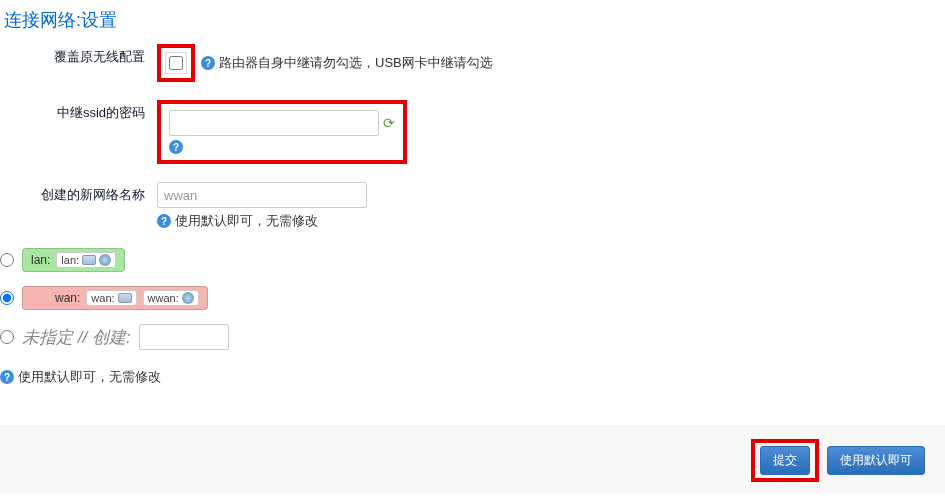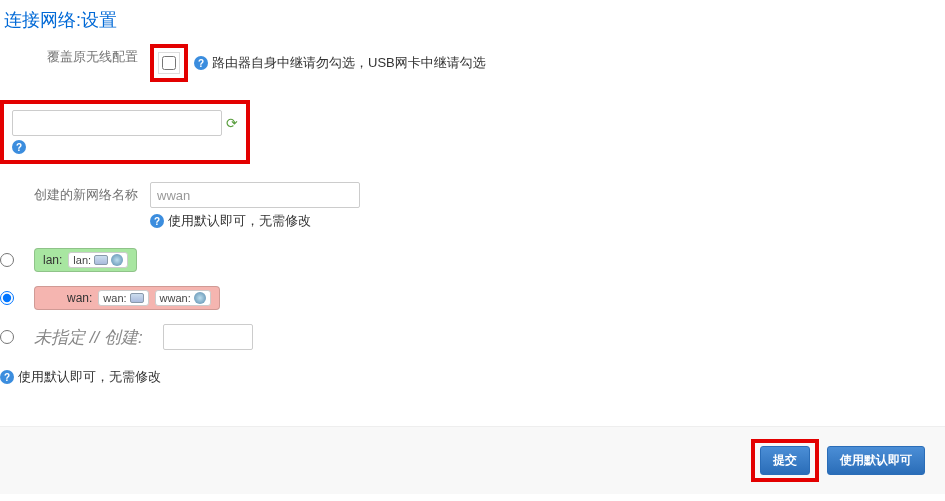--- a/index.html
+++ b/index.html
@@ -1,45 +1,45 @@
 <!DOCTYPE html>
 <html><head>
   <meta charset="utf-8">
   <style>
     * { box-sizing: border-box; margin: 0; padding: 0; }
     body { font-family: Arial, "Microsoft YaHei", sans-serif; font-size: 13px; color: #333; background: #fff; width: 945px; }
     .page-title { color: #0069d6; font-size: 18px; font-weight: normal; padding: 8px 0 12px 4px; }
     .form-row { display: flex; align-items: flex-start; margin-bottom: 18px; }
-    .form-label { width: 150px; text-align: right; padding-right: 12px; padding-top: 4px; color: #737373; font-size: 13px; }
+    .form-label { width: 150px; text-align: right; padding-right: 12px; padding-top: 4px; color: #0f172a; font-size: 13px; margin-left: 7px; }
     .form-content { flex: 1; }
     .hint-line { display: flex; align-items: center; gap: 4px; margin-top: 4px; color: #333; }
     .help-icon { display: inline-flex; width: 14px; height: 14px; border-radius: 50%; background: #3b8dde; color: #fff; font-size: 10px; align-items: center; justify-content: center; font-weight: bold; }
     .refresh-icon { color: #5a9e3f; font-size: 14px; margin-left: 4px; cursor: pointer; }
     .checkbox-wrap { display: inline-flex; align-items: center; justify-content: center; width: 22px; height: 22px; background: #fff; border: 1px solid #ddd; }
     .checkbox-wrap input { width: 14px; height: 14px; }
     .text-input { height: 26px; padding: 2px 6px; border: 1px solid #ccc; border-radius: 2px; font-size: 13px; color: #999; }
     .text-input.wide { width: 210px; }
     .text-input.small { width: 90px; }
     .red-box { border: 4px solid #e30000; padding: 2px; display: inline-block; }
     .red-box-1 { padding: 4px; }
     .red-box-2 { padding: 6px 8px; }
     .overwrite-row .hint-text { margin-left: 8px; }
     .overwrite-row .form-content { display: flex; align-items: center; }
     .password-field-row { display: flex; align-items: center; }
-    .radio-row { display: flex; align-items: center; gap: 20px; margin-bottom: 14px; }
+    .radio-row { display: flex; align-items: center; gap: 8px; margin-bottom: 14px; }
     .radio-row input[type="radio"] { width: 14px; height: 14px; }
     .zone-badge { display: inline-flex; align-items: center; padding: 3px 8px; border-radius: 4px; border: 1px solid rgba(0,0,0,0.15); gap: 6px; font-size: 12px; }
     .zone-lan { background: #a8e6a1; }
     .zone-wan { background: #f5b5b0; padding-left: 32px; }
     .iface-chip { display: inline-flex; align-items: center; background: #fff; border: 1px solid #ccc; border-radius: 3px; padding: 1px 4px; gap: 3px; font-size: 11px; color: #444; }
     .iface-icon { width: 14px; height: 10px; background: linear-gradient(#cde, #abd); border: 1px solid #89a; border-radius: 2px; display: inline-block; }
     .globe-icon { width: 12px; height: 12px; border-radius: 50%; background: radial-gradient(#bde, #58a); display: inline-block; }
     .unspec-text { font-style: italic; color: #888; font-size: 17px; }
     .footer-bar { margin-top: 40px; padding: 12px 20px 12px 0; border-top: 1px solid #eee; background: #f8f8f8; display: flex; justify-content: flex-end; gap: 8px; align-items: center; }
-    .btn { display: inline-block; padding: 5px 12px; font-size: 12px; border: 1px solid #2a6db8; background: linear-gradient(#4b8ed6, #2a6db8); color: #fff; border-radius: 3px; cursor: pointer; font-weight: bold; }
+    .btn { display: inline-block; padding: 5px 12px; font-size: 12px; border: 1px solid #2a6db8; background: linear-gradient(#4b8ed6, #2a6db8); color: #fff; border-radius: 3px; cursor: pointer; }
     .red-box-3 { border: 4px solid #e30000; padding: 3px 5px; display: inline-block; }
     .watermark { position: absolute; right: 30px; bottom: 30px; opacity: 0.35; pointer-events: none; font-size: 11px; color: #fff; text-align: right; }
     .watermark .big { font-size: 22px; font-weight: bold; opacity: 0.5; }
   </style>
 </head>
 <body>
 
 <div class="page-title">连接网络:设置</div>
 
 <div class="form-row overwrite-row">
@@ -51,20 +51,21 @@
       </span>
     </span>
     <span class="hint-text" style="display:inline-flex;align-items:center;gap:4px;margin-left:6px;">
       <span class="help-icon">?</span>
       <span>路由器自身中继请勿勾选，USB网卡中继请勾选</span>
     </span>
   </div>
 </div>
 
 <div class="form-row">
+  <div class="form-label">中继ssid的密码</div>
   <div class="form-content">
     <span class="red-box red-box-2" style="display:inline-block;">
       <div class="password-field-row">
         <input class="text-input wide" type="text" value="" style="">
         <span class="refresh-icon">⟳</span>
       </div>
       <div class="hint-line">
         <span class="help-icon">?</span>
       </div>
     </span>

